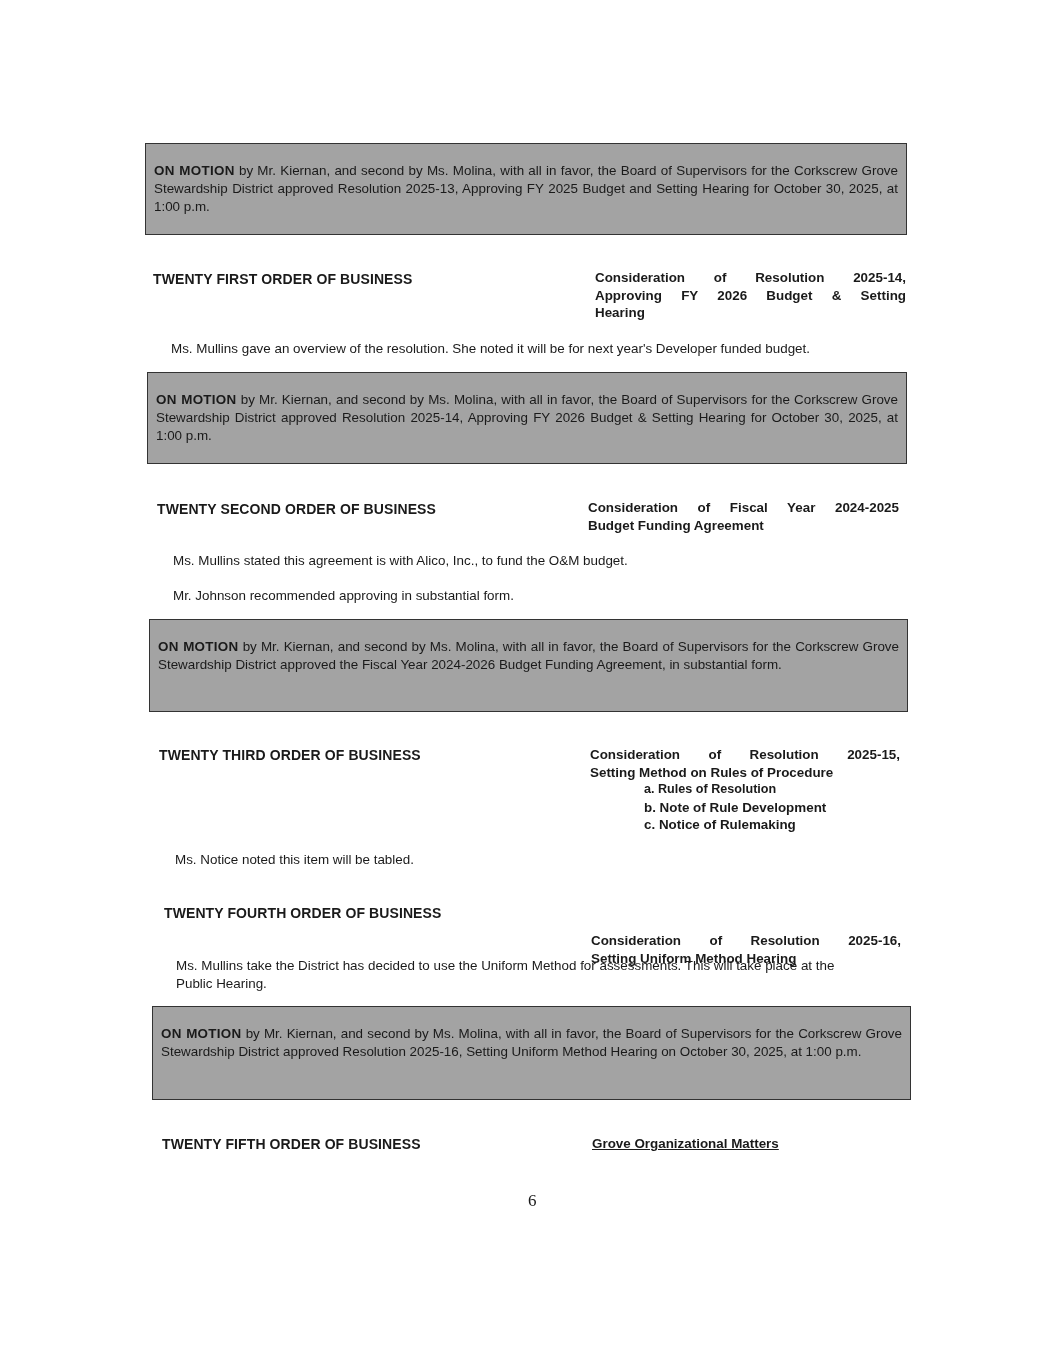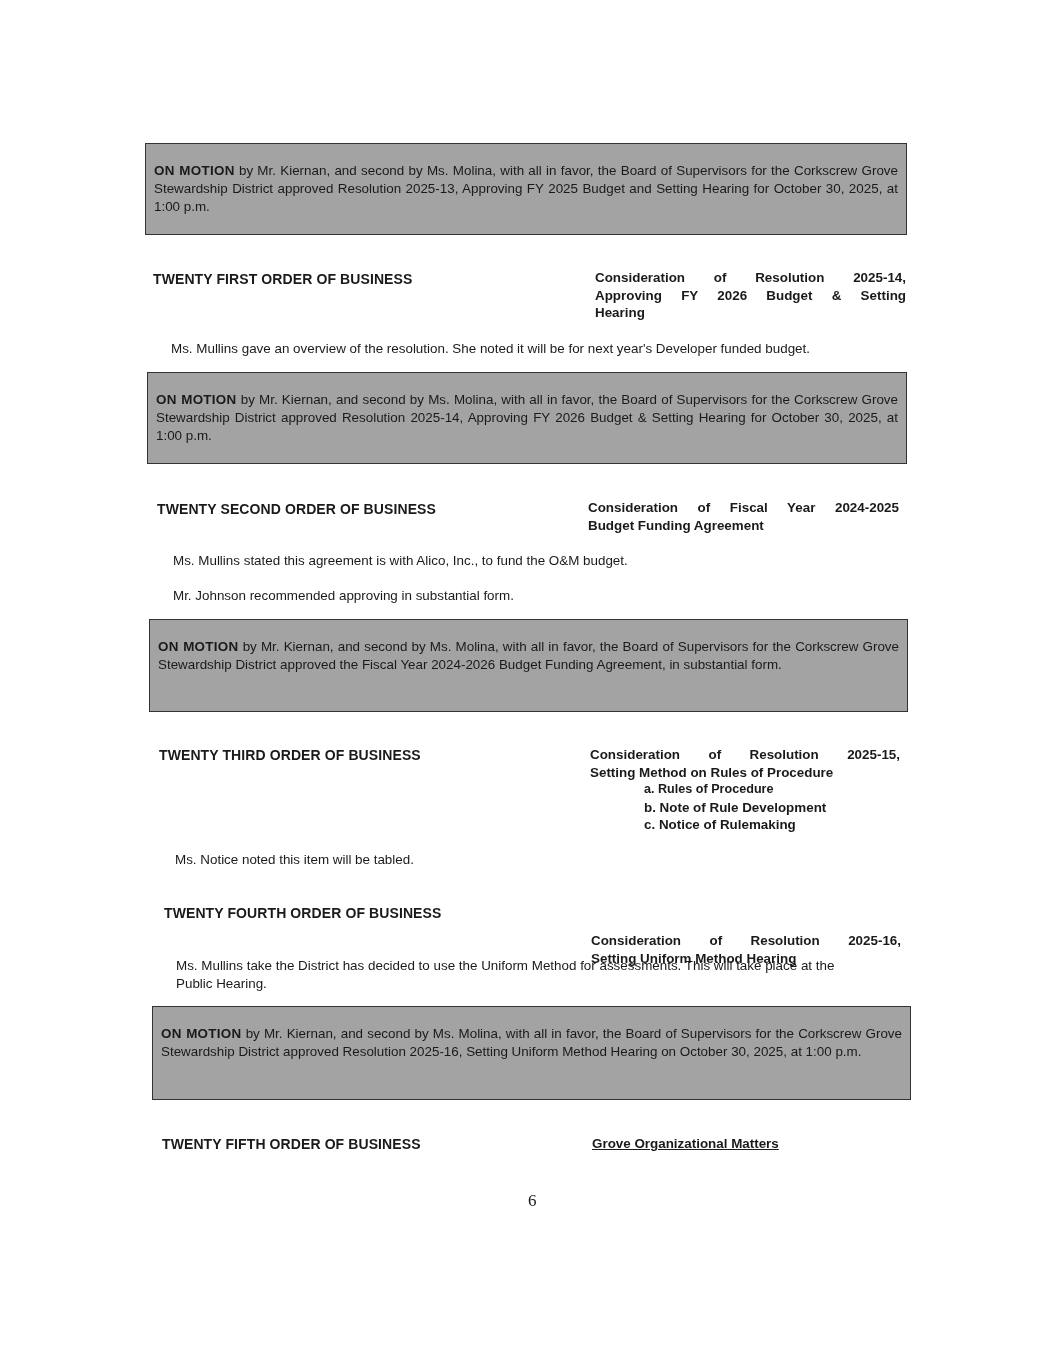--- a/index.html
+++ b/index.html
@@ -45,21 +45,21 @@
 <div class="para" style="left:157px; top:587px;">Mr. Johnson recommended approving in substantial form.</div>
 
 <div class="motion-box" style="left:149px; top:619px; width:759px; height:93px;">
   <b>ON MOTION</b><span> by Mr. Kiernan, and second by Ms. Molina, with all in favor, the Board of Supervisors for the Corkscrew Grove Stewardship District approved the Fiscal Year 2024-2026 Budget Funding Agreement, in substantial form.</span>
 </div>
 
 <div class="heading-left" style="left:159px; top:747px;text-align:right;">TWENTY THIRD ORDER OF BUSINESS</div>
 <div class="heading-right" style="left:590px; top:746px; width:310px;">
   <div class="just">Consideration of Resolution 2025-15,</div>
   <div>Setting Method on Rules of Procedure</div>
-  <div class="sub" style="font-size:12.6px;">a. Rules of Procedure</div>
+  <div class="sub" style="font-size:12.6px;">a. Rules of Resolution</div>
   <div class="sub">b. Note of Rule Development</div>
   <div class="sub">c. Notice of Rulemaking</div>
 </div>
 <div class="para" style="left:159px; top:851px;">Ms. Notice noted this item will be tabled.</div>
 
 <div class="heading-left" style="left:164px; top:905px;">TWENTY FOURTH ORDER OF BUSINESS</div>
 <div class="heading-right" style="left:591px; top:932px; width:310px;">
   <div class="just">Consideration of Resolution 2025-16,</div>
   <div>Setting Uniform Method Hearing</div>
 </div>

